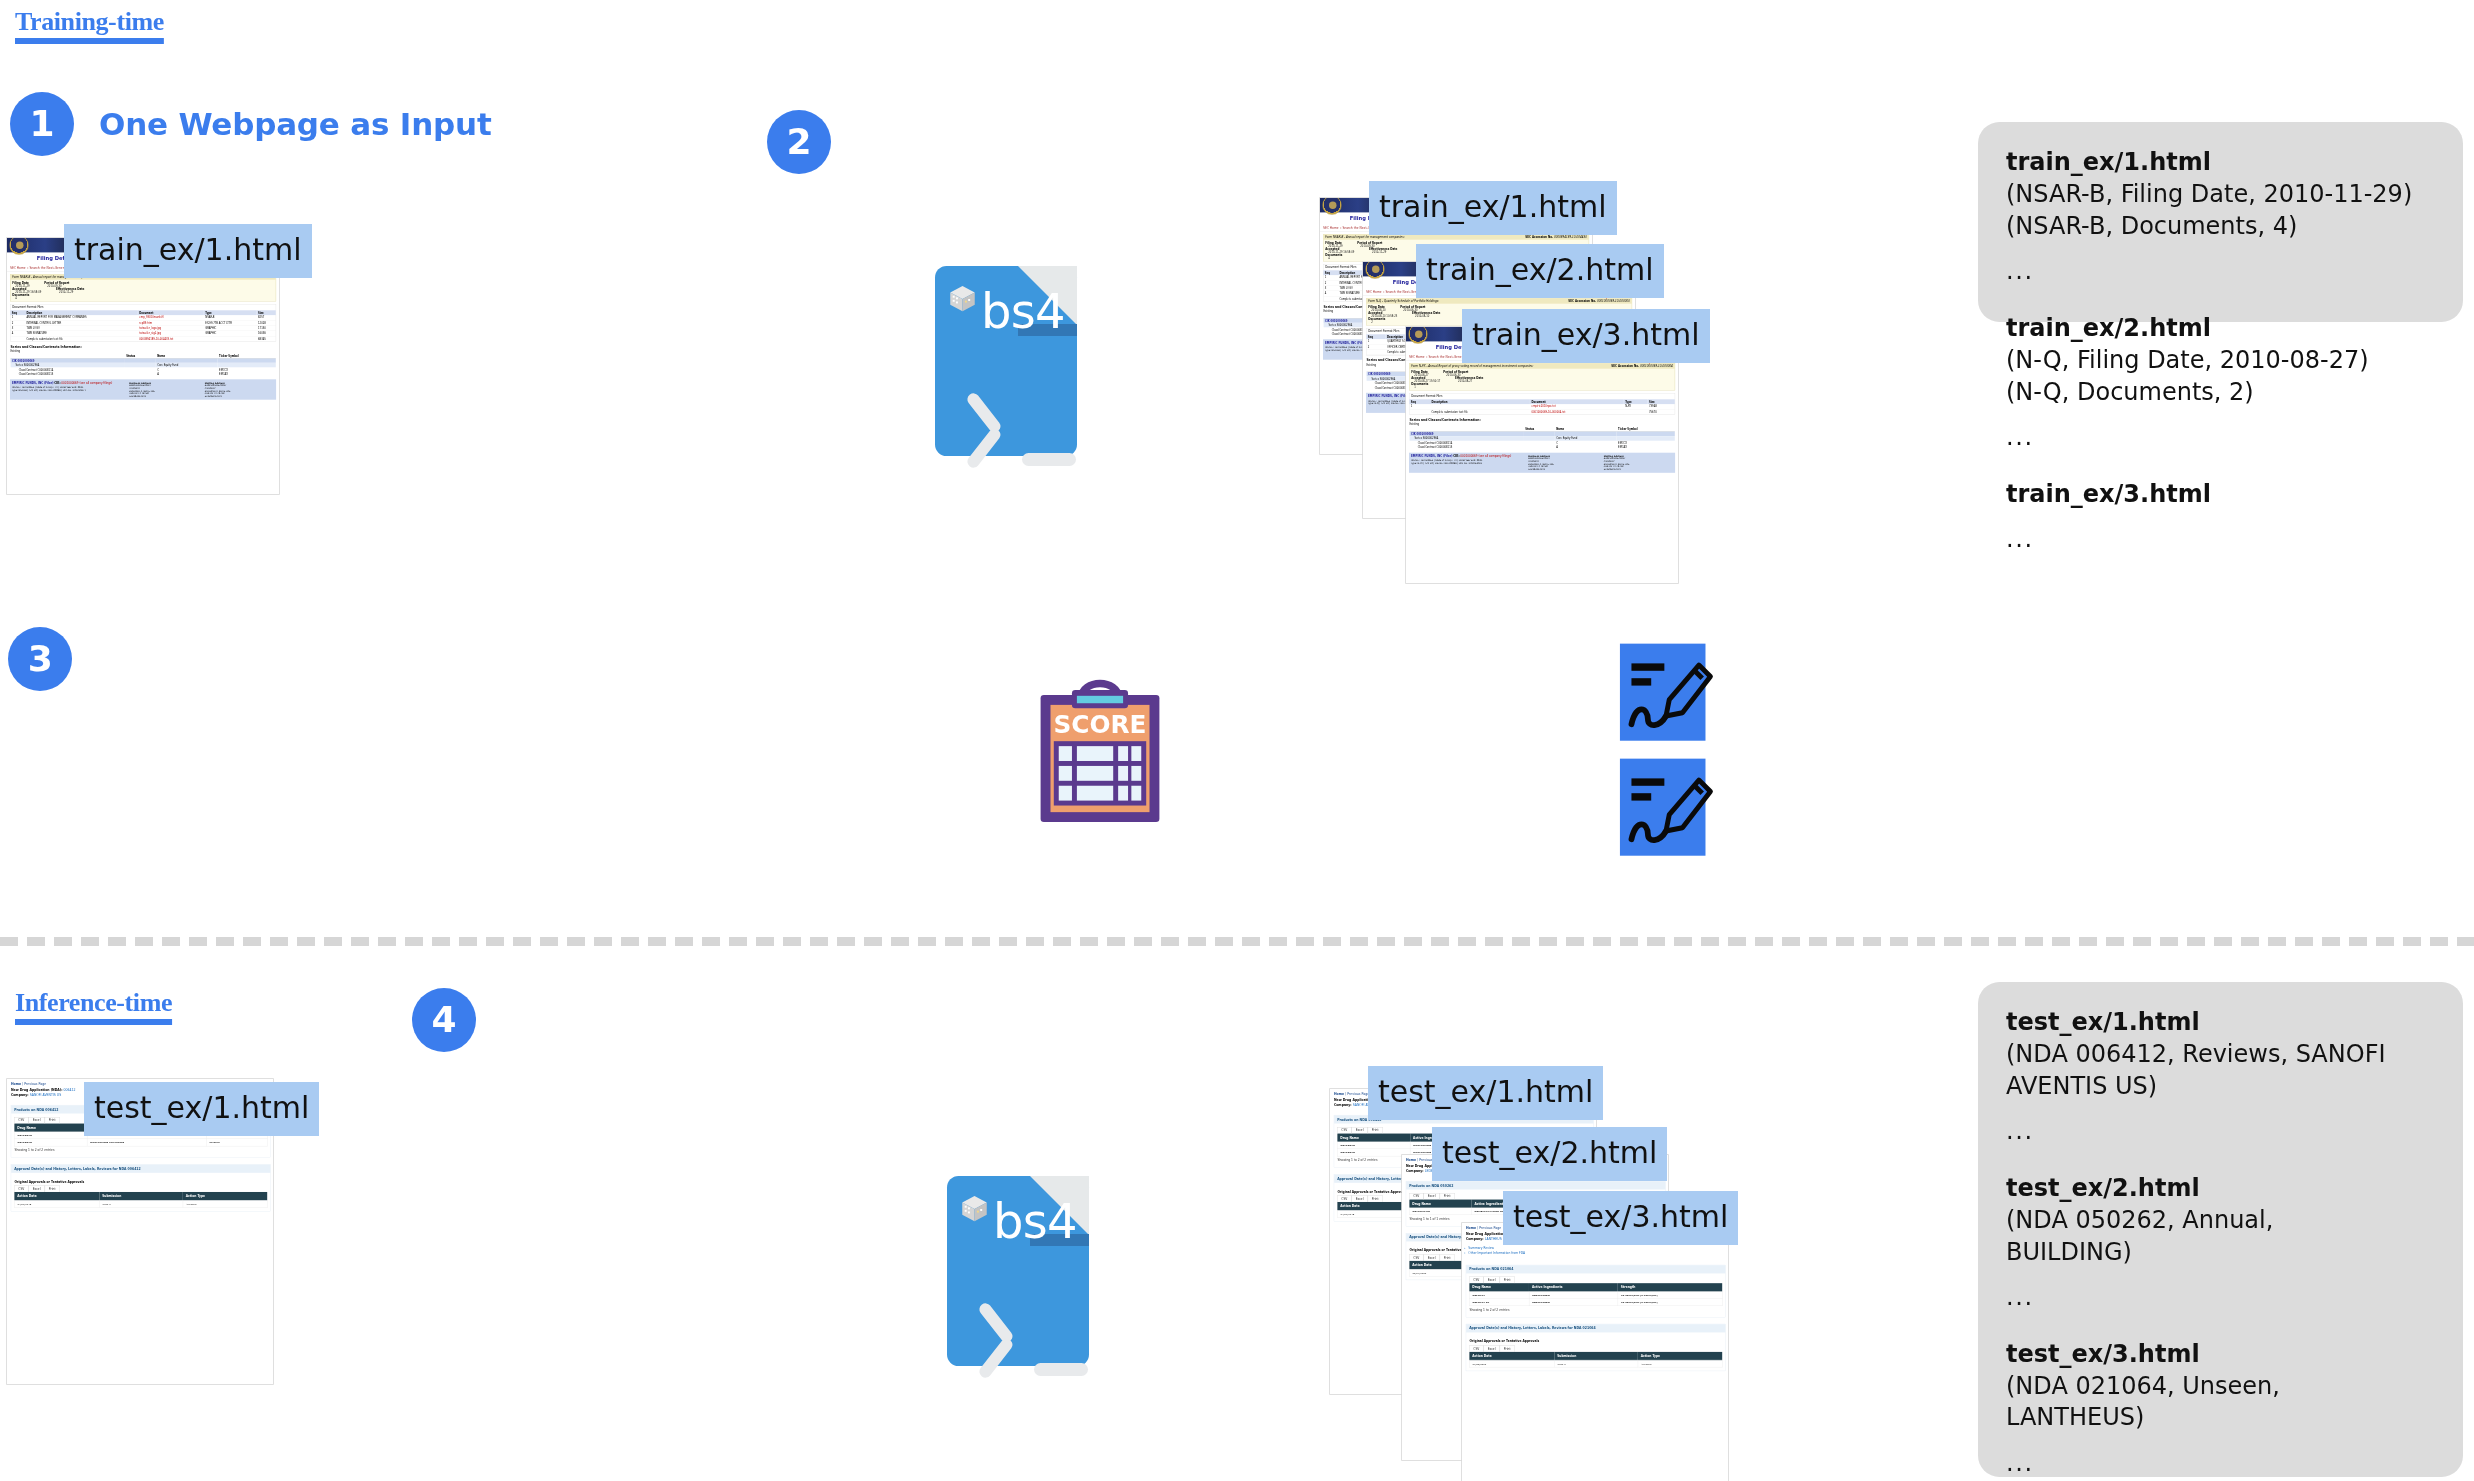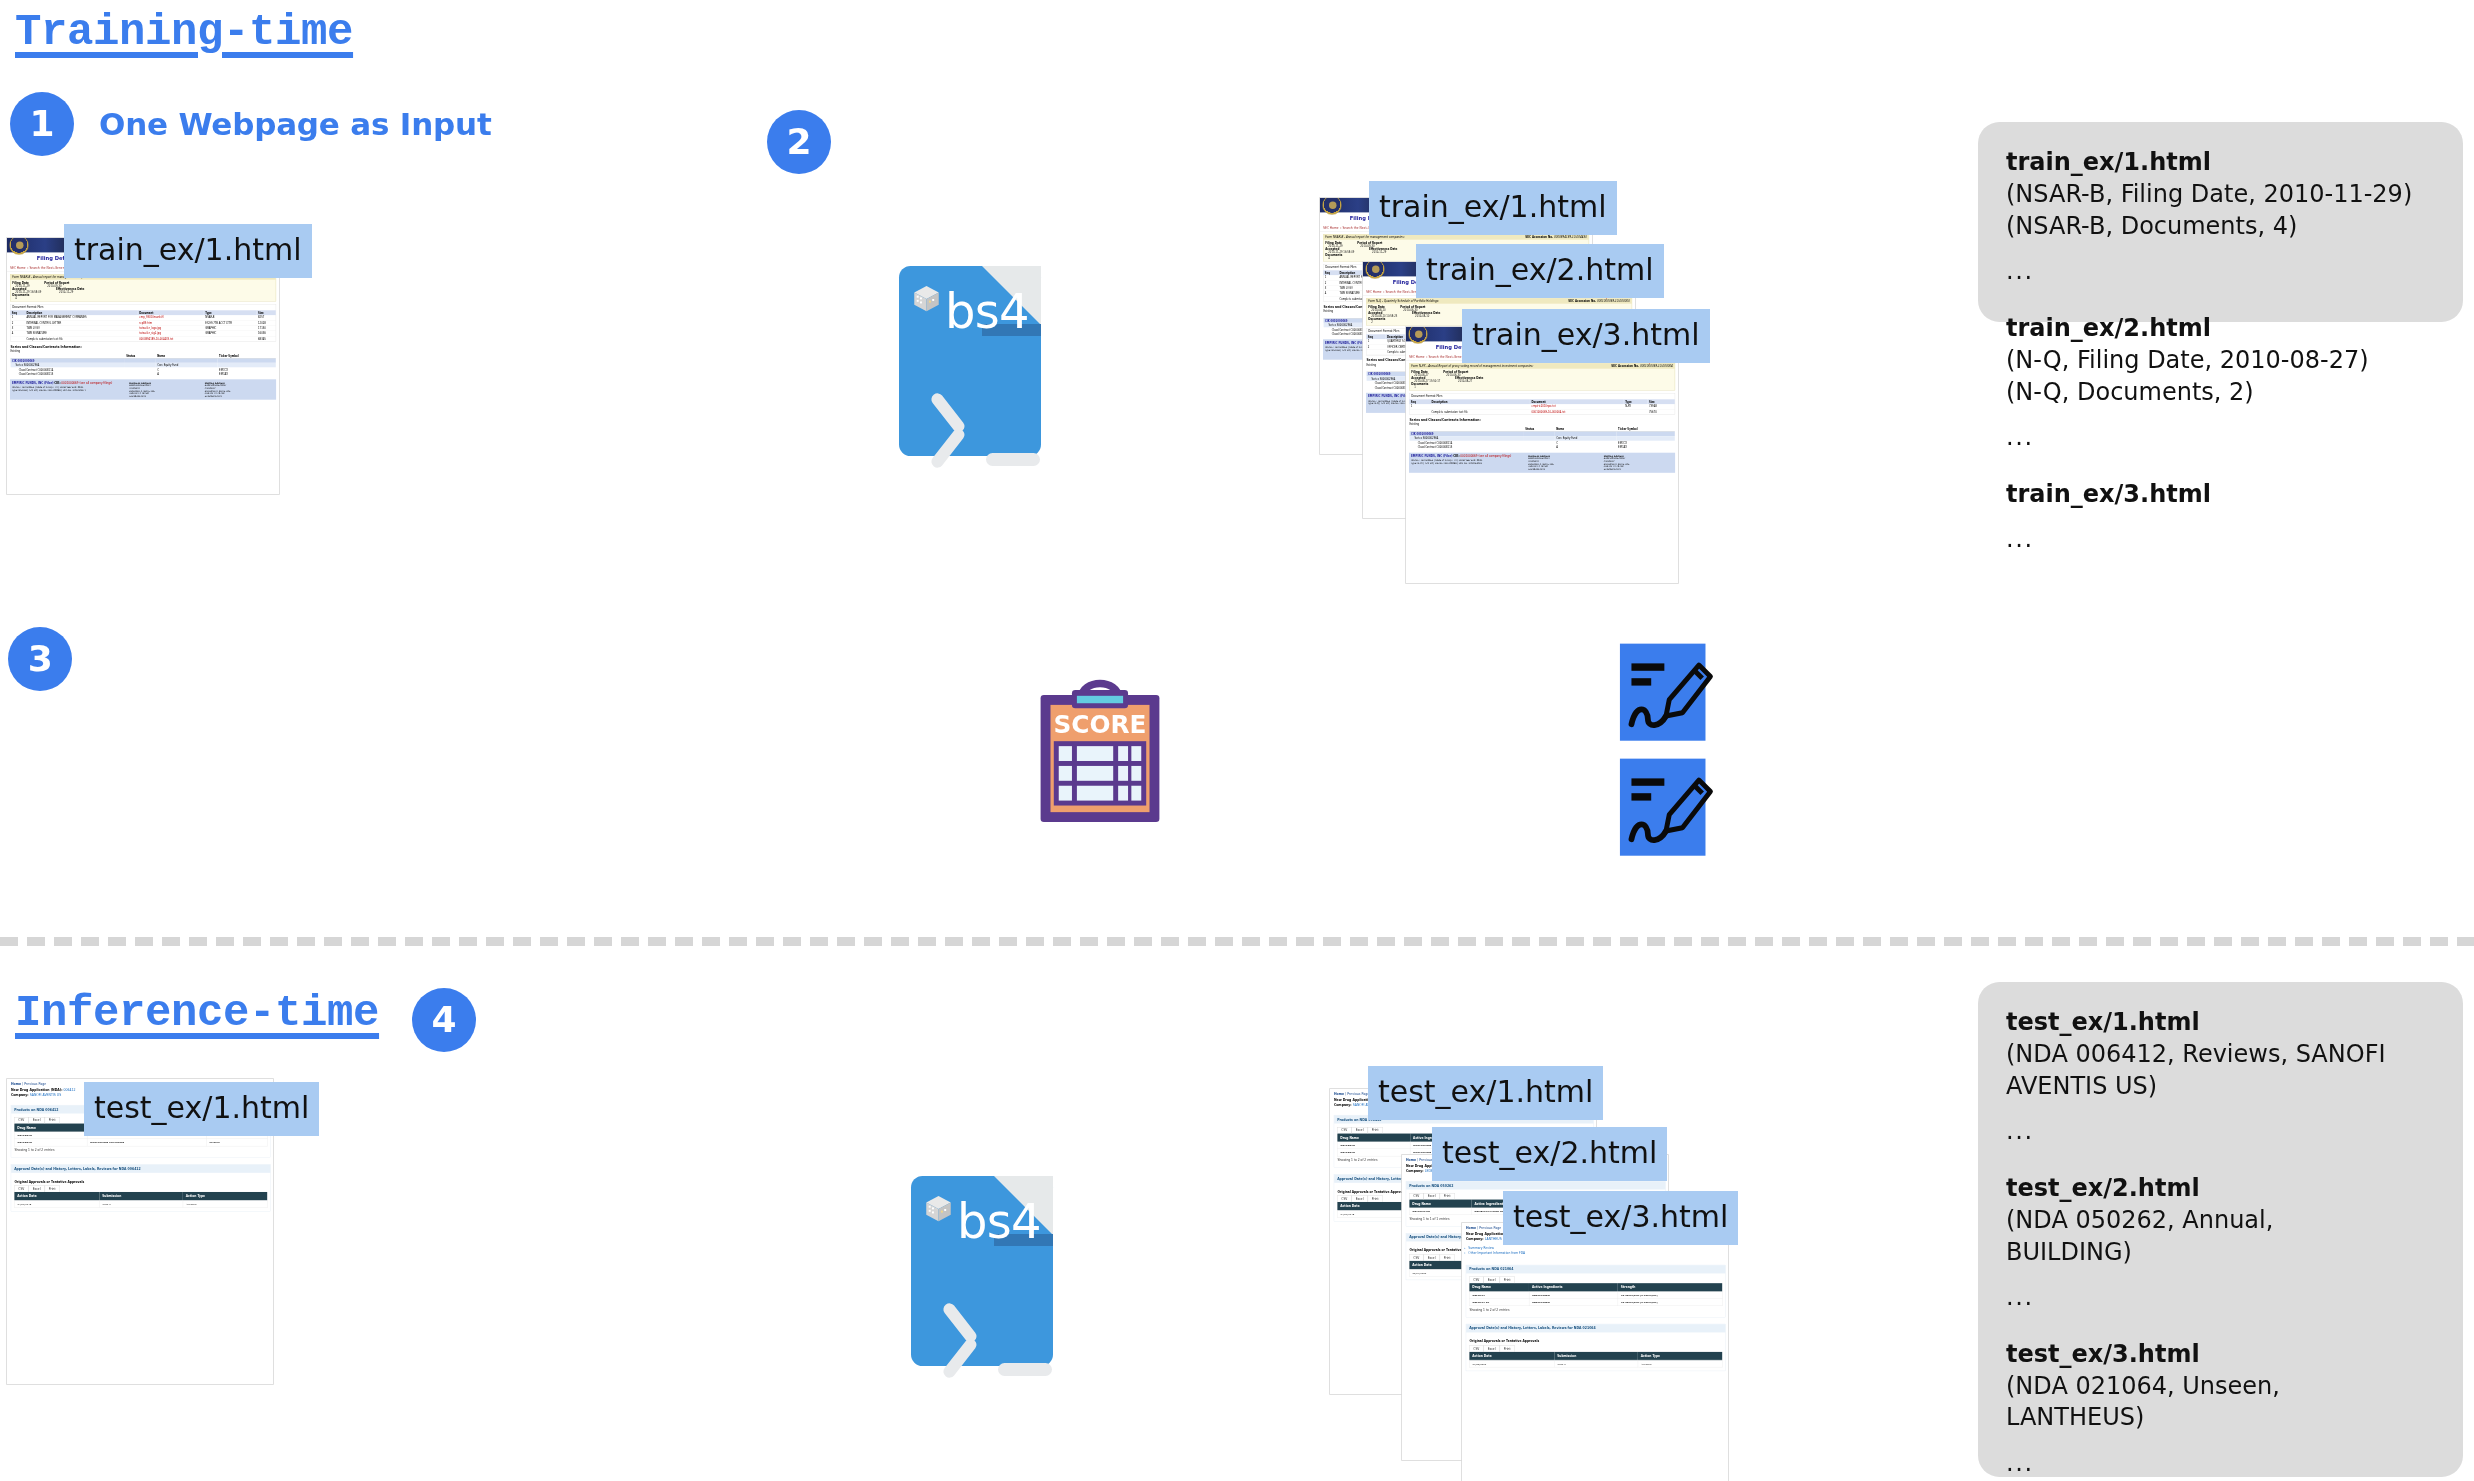--- a/index.html
+++ b/index.html
@@ -10,23 +10,23 @@
     position: relative;
     font-family: "DejaVu Sans", "Liberation Sans", sans-serif;
     overflow: hidden;
   }
 
   
   .abs { position: absolute; }
 
   
   .section-title {
-    font-family: Liberation Mono, monospace;
+    font-family: Liberation Serif, serif;
     font-weight: 700;
-    font-size: 44px;
+    font-size: 26px;
     color: #3b7ded;
     letter-spacing: -0.4px;
     text-decoration: underline;
     text-decoration-thickness: 5.8px;
     text-underline-offset: 8.2px;
     white-space: nowrap;
   }
 
   
   .step-circle {
@@ -139,21 +139,21 @@
   .btns div { border:0.8px solid #ccc; border-bottom:none; padding:5px 13.2px; font-size:10px; color:#333; }
   table.fda { width:100%; border-collapse:collapse; font-size:9px; }
   table.fda th { background:#23424f; color:#fff; text-align:left; padding:8.2px 10px; font-size:10px; }
   table.fda td { padding:6.6px 10px; border:0.8px solid #e3e3e3; font-size:8.2px; font-weight:700; color:#222;}
   .fda-note { font-size:10px; padding:8.2px 1.6px; color:#333; }
   .fda-sub { font-weight:700; font-size:10px; padding:13.2px 1.6px 8.2px; }
   .fda-links { padding:8.2px 21.4px; font-size:10px; color:#1b6ec2; }
   .fda-links li { margin:5px 0; }
 
   
-  .bs4 { position:absolute; }
+  .bs4 { position:absolute;margin-left:36px; }
   .bs4 .page { position:absolute; inset:0; background:#3d97dd; border-radius:11.5px; }
   .bs4 .fold-white { position:absolute; right:0; top:0; width:59px; height:59px; background:#e6e9ea;
      clip-path: polygon(0 0, 100% 100%, 100% 0); }
   .bs4 .fold-dark { position:absolute; right:0; top:58px; width:59px; height:11.5px; background:#3277b5; }
   .bs4 .bs4-text { position:absolute; left:46px; top:16.5px; color:#ffffff; font-size:48px; font-weight:400; letter-spacing:-0.8px;}
   .bs4 .cube { position:absolute; left:11.5px; top:18px; width:31px; height:30px; }
   .bs4 .prompt { position:absolute; left:36px; top:124px; }
   .bs4 .prompt .chev { position:absolute; width:11.5px; height:46px; background:#e8eaec; border-radius:5.8px; }
   .bs4 .prompt .c1 { transform: rotate(-38deg); left:6.6px; top:0; }
   .bs4 .prompt .c2 { transform: rotate(38deg); left:6.6px; top:35px; }

